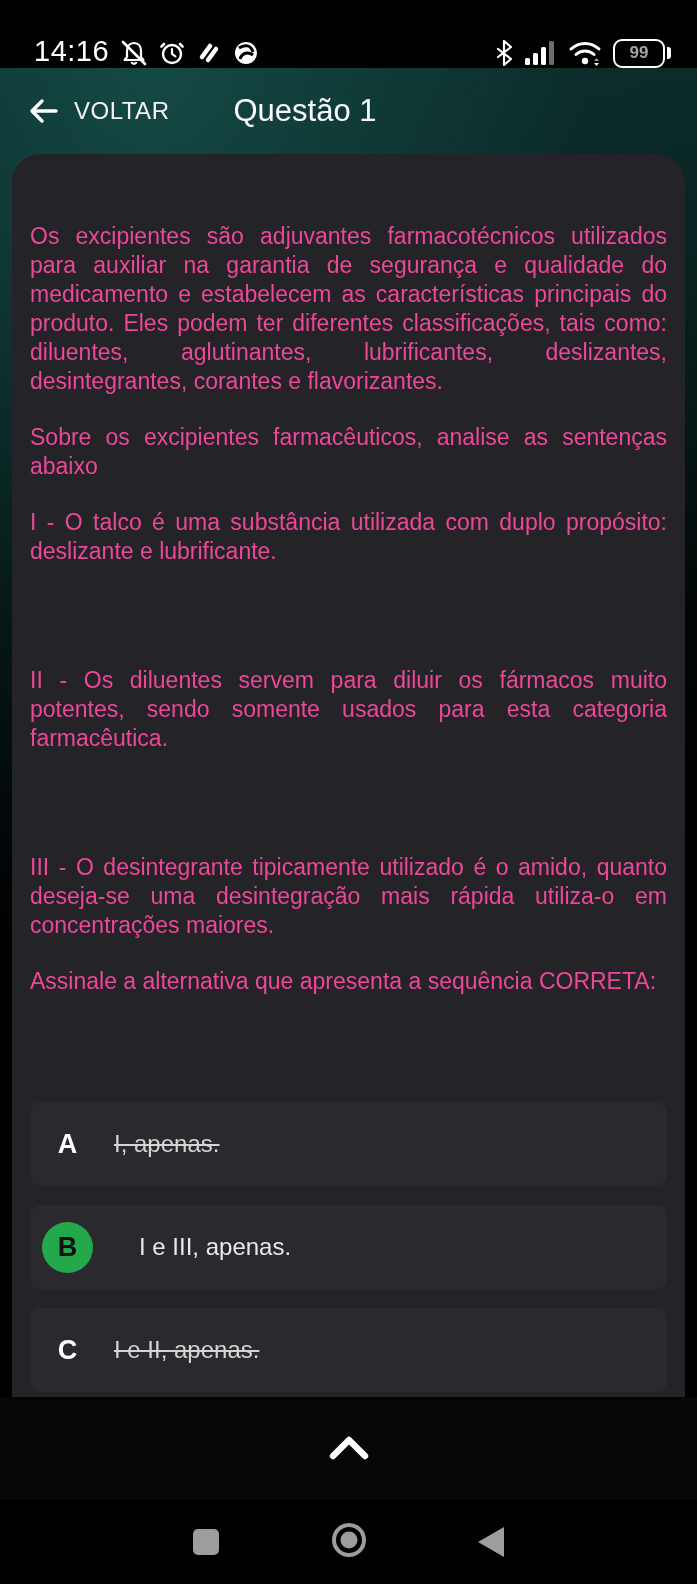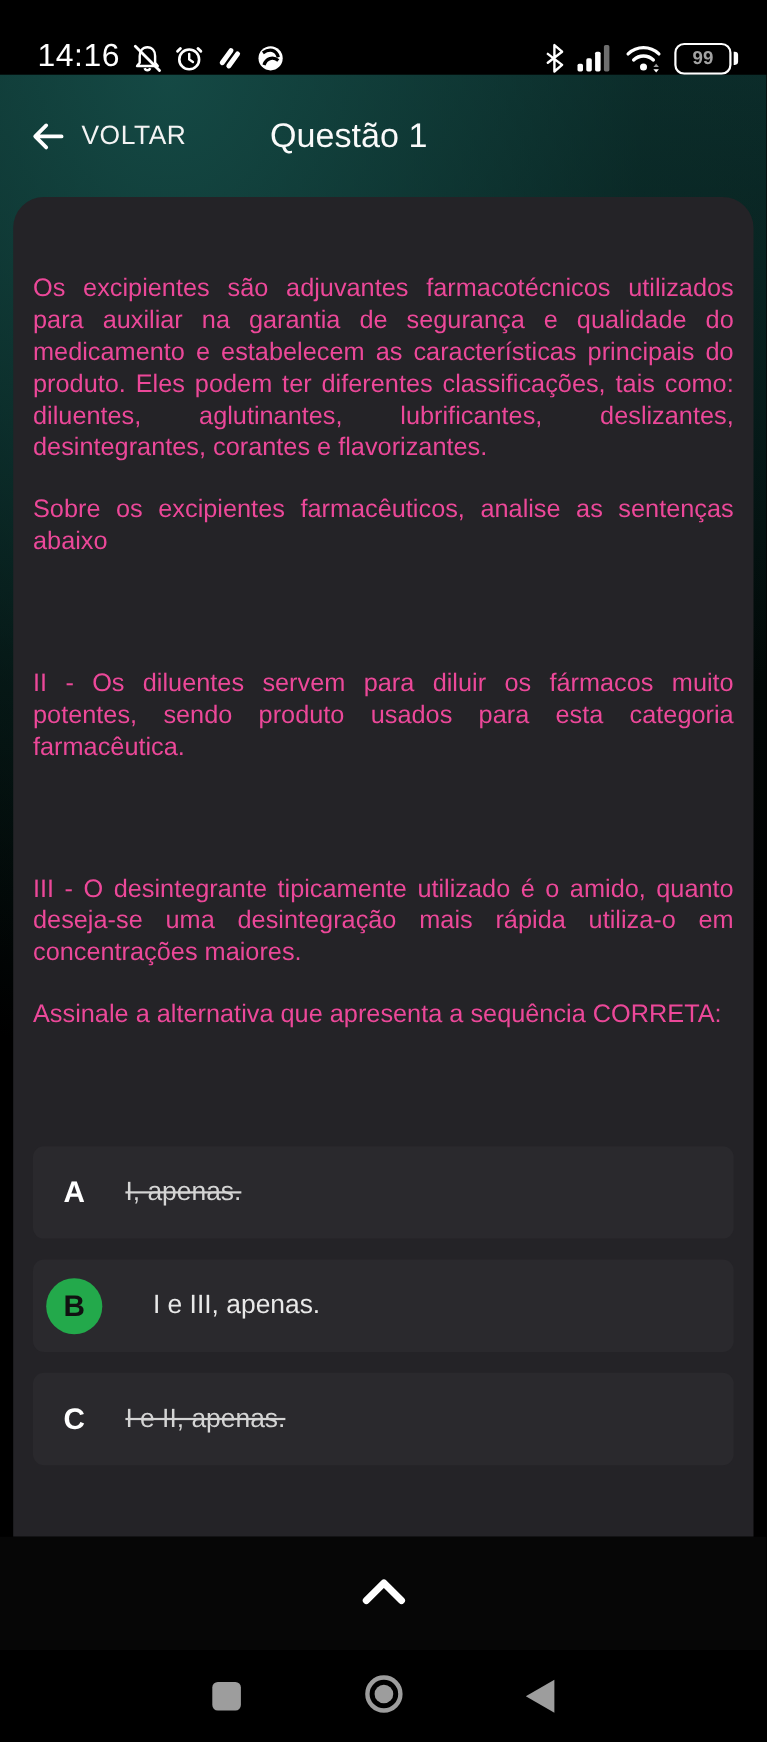--- a/index.html
+++ b/index.html
@@ -29,22 +29,22 @@
   }
   .battery-nub{width:4px;height:12px;background:#fff;border-radius:0 3px 3px 0;margin-left:2px;}
   
   .app-bg{
     flex:0 0 auto;height:1329px;display:flex;flex-direction:column;
     background:
       radial-gradient(130% 90% at 22% 0%, rgba(22,78,73,.85), rgba(12,46,43,.45) 48%, rgba(0,0,0,0) 75%),
       linear-gradient(180deg,#0b2b29 0%,#082220 12%,#041413 26%,#010605 42%,#000 60%);
   }
   .header{
-    height:111px;flex:0 0 auto;display:flex;align-items:center;
-    padding:0 28px;box-sizing:border-box;gap:12px;
+    height:86px;flex:0 0 auto;display:flex;align-items:center;
+    padding:0 28px;box-sizing:border-box;
   }
   .back-btn{display:flex;align-items:center;gap:14px;cursor:pointer;}
   .back-label{font-size:24px;font-weight:500;color:#f3f3f3;letter-spacing:.5px;}
   .page-title{font-size:31px;font-weight:400;color:#fafafa;margin-left:64px;}
   
   .card{
     flex:1 1 auto;margin:0 12px;background:#242327;border-radius:28px 28px 0 0;
     padding:52px 18px 0;box-sizing:border-box;overflow:hidden;
   }
   .q-text p{
@@ -160,22 +160,23 @@
         </span>
         <span class="back-label">VOLTAR</span>
       </div>
       <span class="page-title">Questão 1</span>
     </div>
 
     <div class="card">
       <div class="q-text">
         <p>Os excipientes são adjuvantes farmacotécnicos utilizados para auxiliar na garantia de segurança e qualidade do medicamento e estabelecem as características principais do produto. Eles podem ter diferentes classificações, tais como: diluentes, aglutinantes, lubrificantes, deslizantes, desintegrantes, corantes e flavorizantes.</p>
         <p>Sobre os excipientes farmacêuticos, analise as sentenças abaixo</p>
+        <p>I - O talco é uma substância utilizada com duplo propósito: deslizante e lubrificante.</p>
         <div class="spacer-lg"></div>
-        <p>II - Os diluentes servem para diluir os fármacos muito potentes, sendo produto usados para esta categoria farmacêutica.</p>
+        <p>II - Os diluentes servem para diluir os fármacos muito potentes, sendo somente usados para esta categoria farmacêutica.</p>
         <div class="spacer-lg"></div>
         <p>III - O desintegrante tipicamente utilizado é o amido, quanto deseja-se uma desintegração mais rápida utiliza-o em concentrações maiores.</p>
         <p>Assinale a alternativa que apresenta a sequência CORRETA:</p>
       </div>
       <div class="spacer-opts"></div>
 
       <div class="opt-row">
         <span class="opt-badge">A</span>
         <span class="opt-text struck">I, apenas.</span>
       </div>

